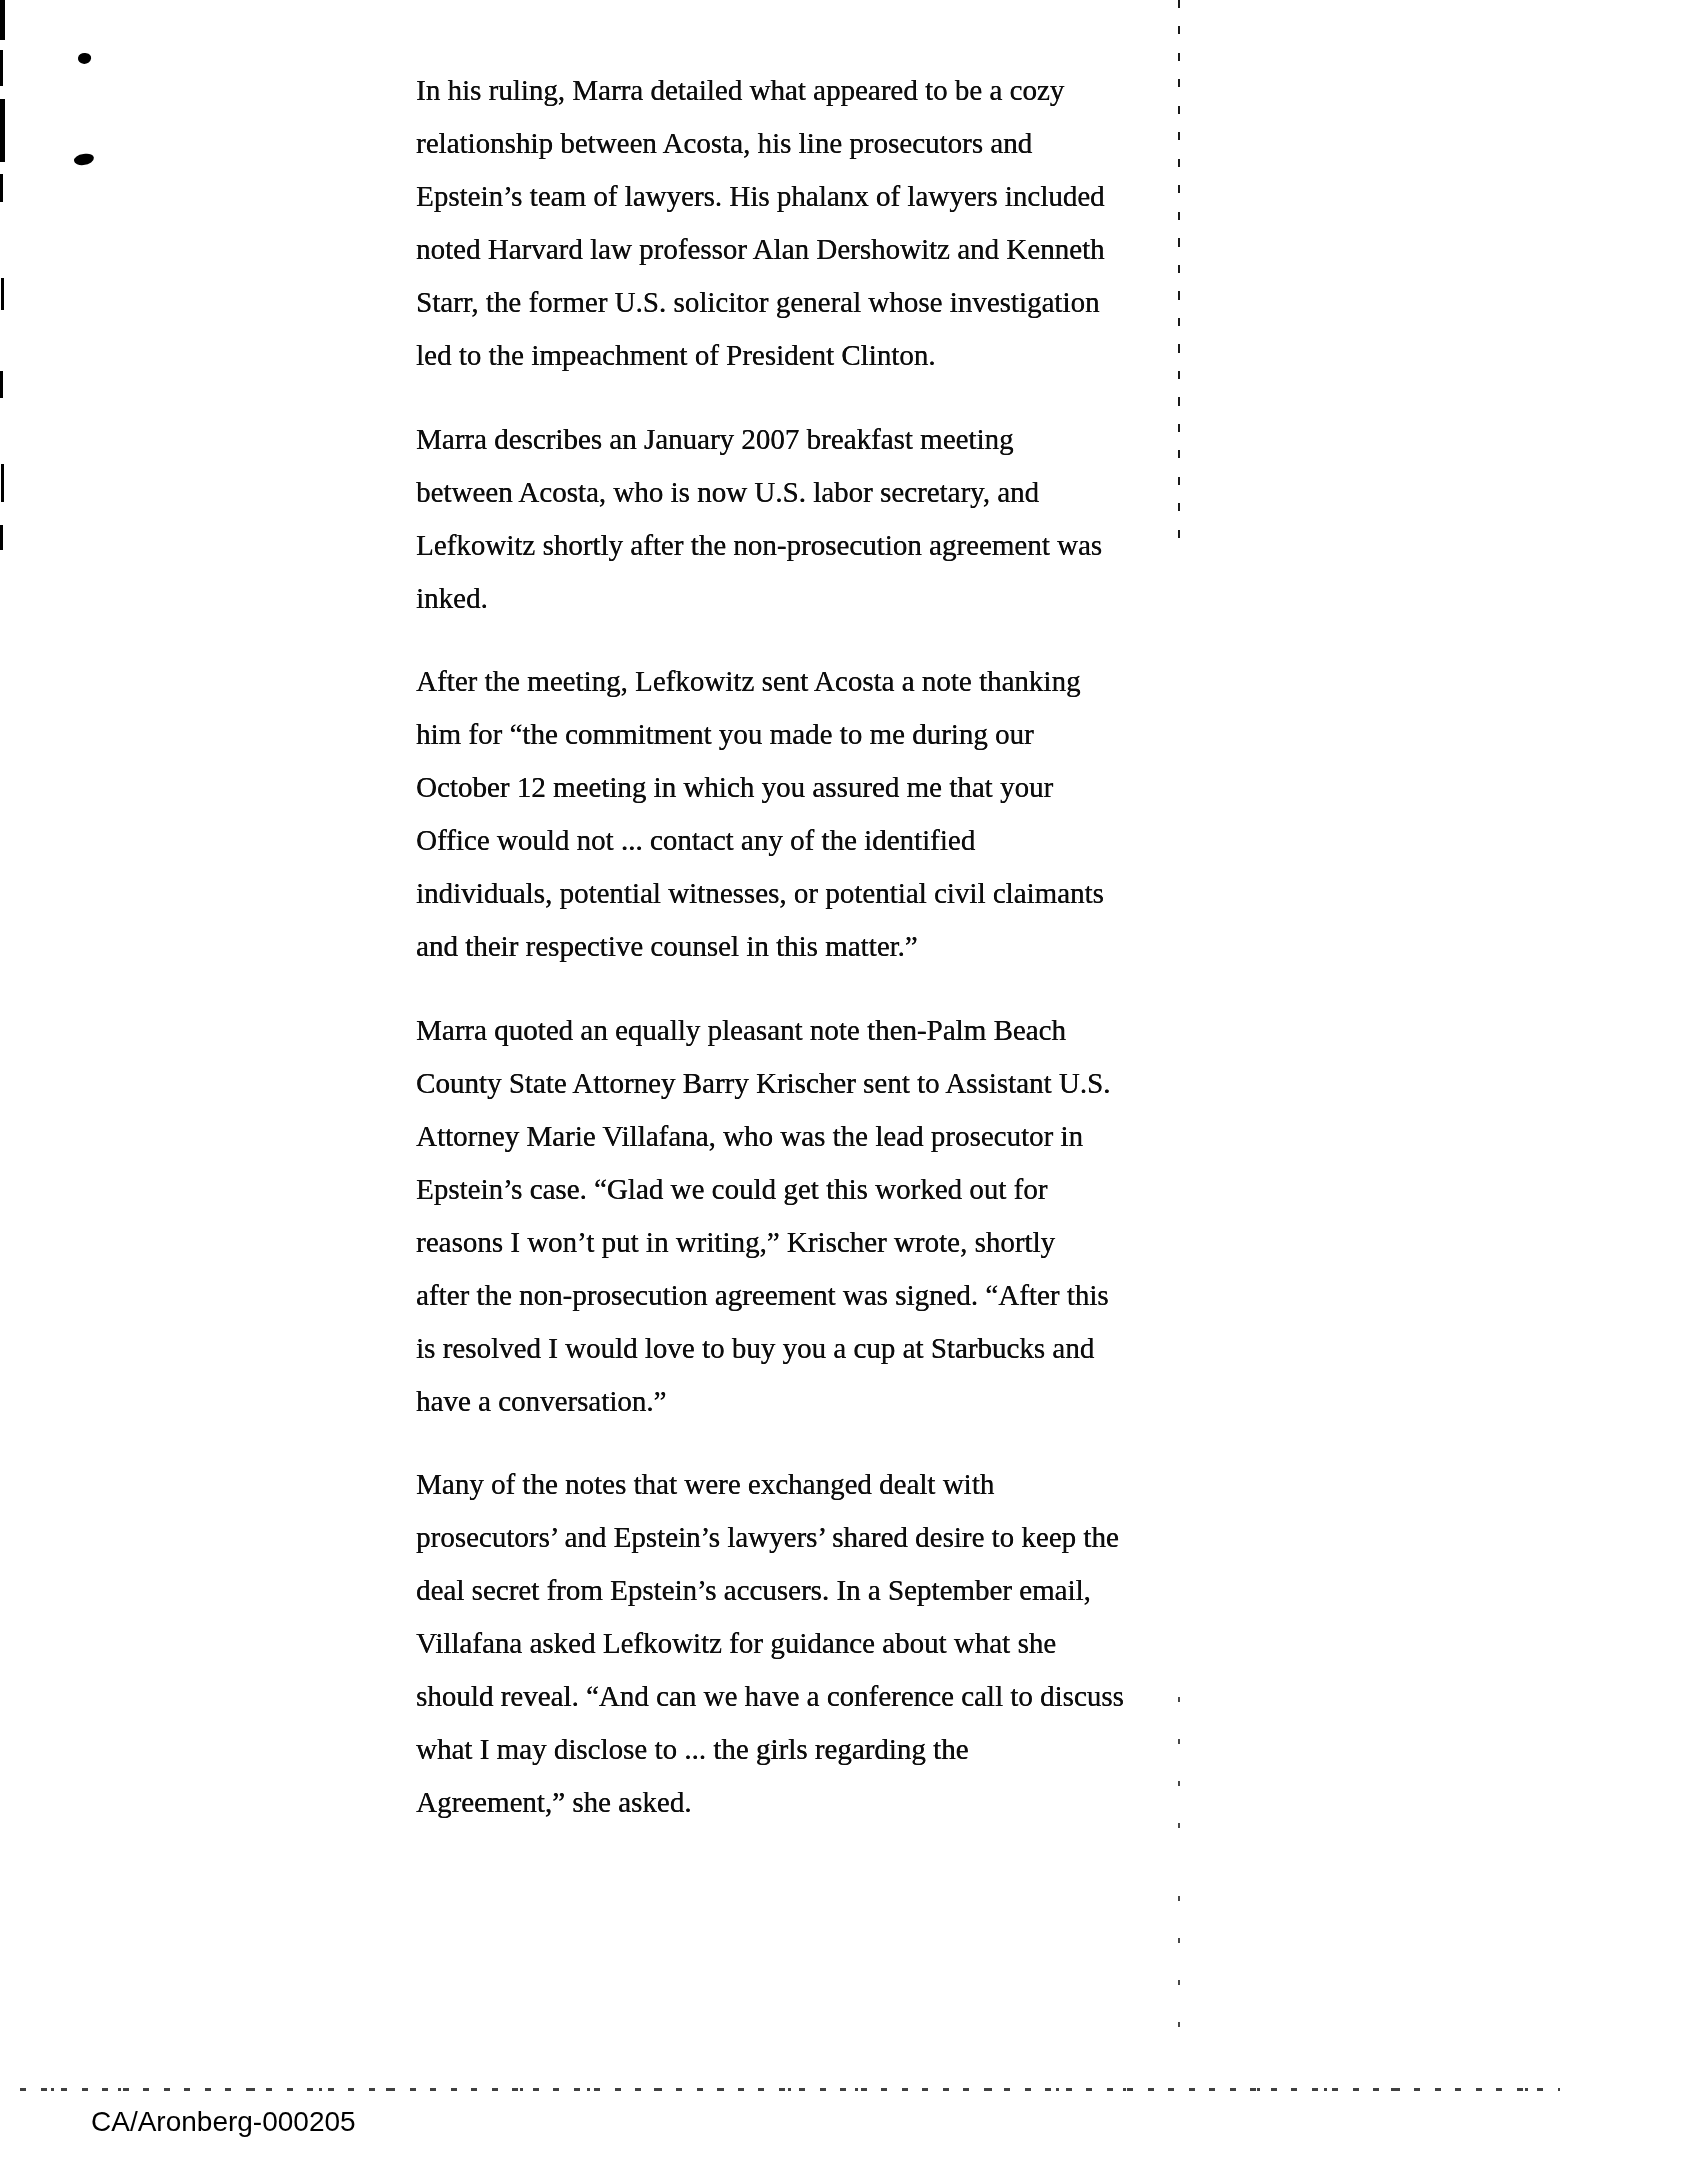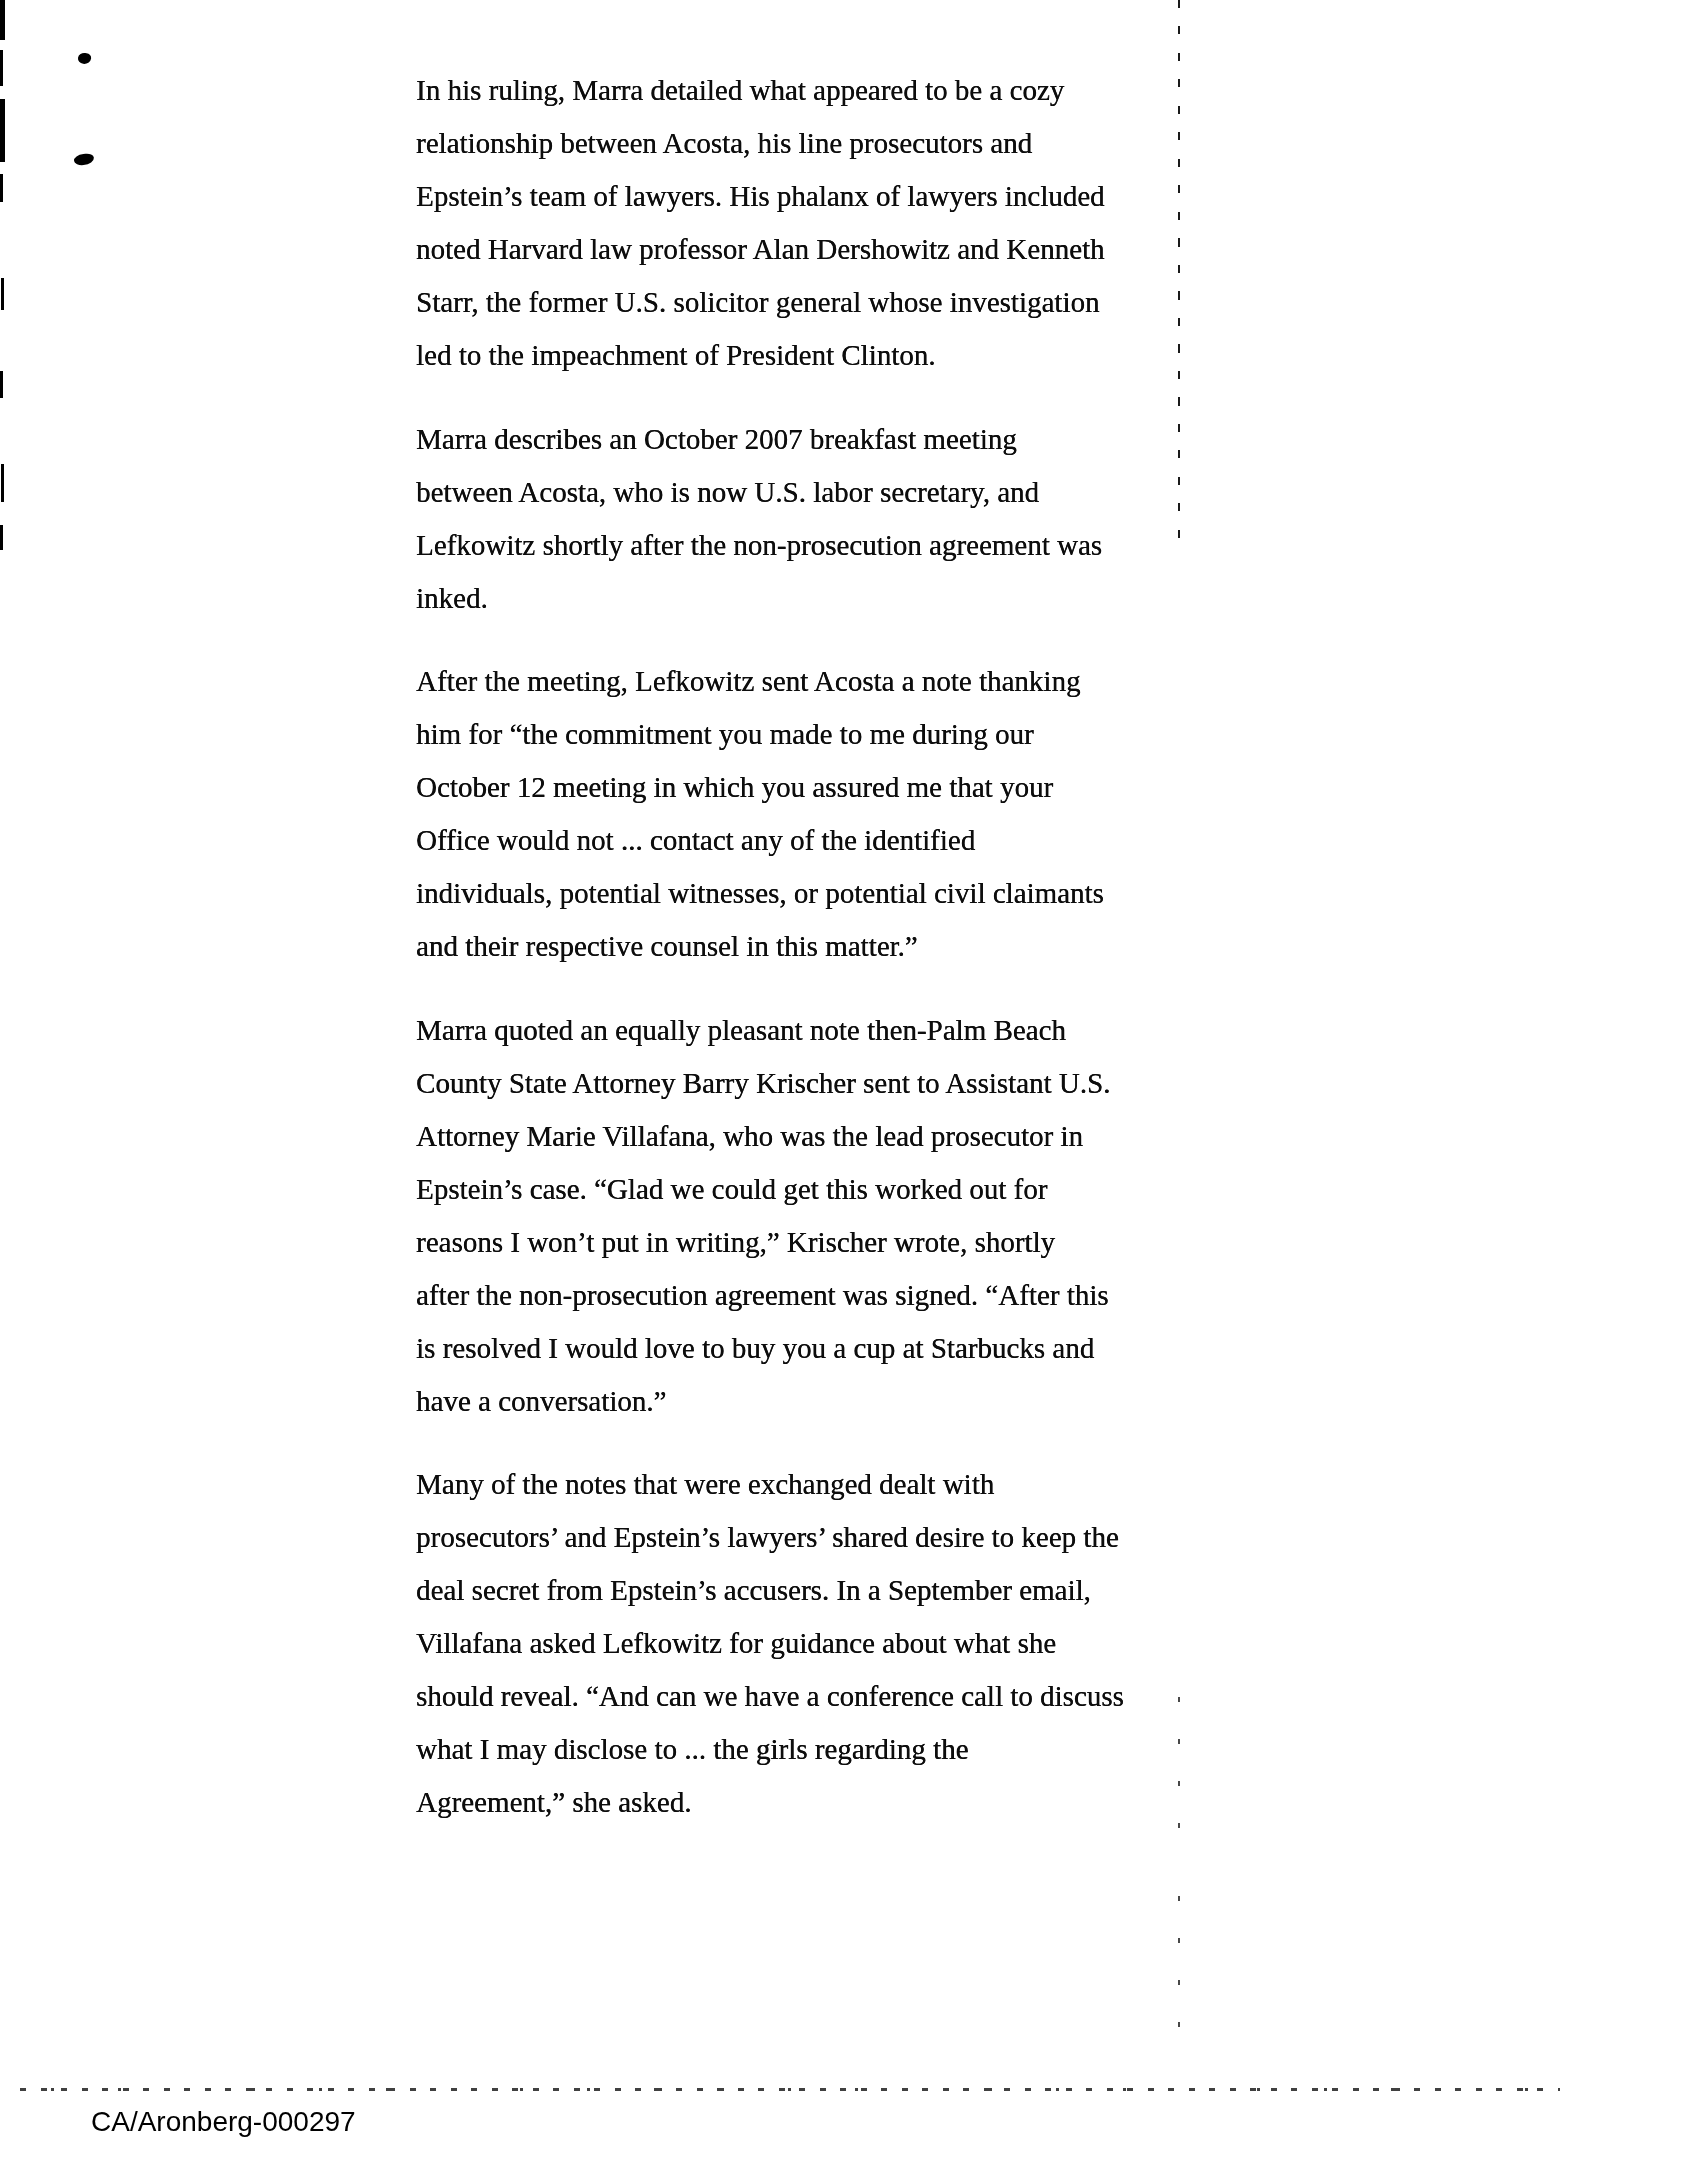--- a/index.html
+++ b/index.html
@@ -118,21 +118,21 @@
 
 <div class="page">
 
   <div class="text-col">
     <div class="para">In his ruling, Marra detailed what appeared to be a cozy
 relationship between Acosta, his line prosecutors and
 Epstein’s team of lawyers. His phalanx of lawyers included
 noted Harvard law professor Alan Dershowitz and Kenneth
 Starr, the former U.S. solicitor general whose investigation
 led to the impeachment of President Clinton.</div>
-    <div class="para">Marra describes an October 2007 breakfast meeting
+    <div class="para">Marra describes an January 2007 breakfast meeting
 between Acosta, who is now U.S. labor secretary, and
 Lefkowitz shortly after the non-prosecution agreement was
 inked.</div>
     <div class="para">After the meeting, Lefkowitz sent Acosta a note thanking
 him for “the commitment you made to me during our
 October 12 meeting in which you assured me that your
 Office would not ... contact any of the identified
 individuals, potential witnesses, or potential civil claimants
 and their respective counsel in this matter.”</div>
     <div class="para">Marra quoted an equally pleasant note then-Palm Beach
@@ -145,21 +145,21 @@
 have a conversation.”</div>
     <div class="para">Many of the notes that were exchanged dealt with
 prosecutors’ and Epstein’s lawyers’ shared desire to keep the
 deal secret from Epstein’s accusers. In a September email,
 Villafana asked Lefkowitz for guidance about what she
 should reveal. “And can we have a conference call to discuss
 what I may disclose to ... the girls regarding the
 Agreement,” she asked.</div>
   </div>
 
-  <div class="bates">CA/Aronberg-000297</div>
+  <div class="bates">CA/Aronberg-000205</div>
 
   <div class="vdash" style="left:1178px; top:0; height:553px;"></div>
   <div class="vdash sparse" style="left:1178px; top:1697px; height:152px;"></div>
   <div class="vdash sparse" style="left:1178px; top:1896px; height:139px;"></div>
   <div class="vspeckle" style="left:1636px; top:76px; height:1952px;"></div>
   <div class="hspeckle" style="left:20px; top:2088px; width:1666px;"></div>
 
   <div class="streak" style="left:0; top:0; width:5.3px; height:40px;"></div>
   <div class="streak" style="left:0; top:50px; width:3.3px; height:36px;"></div>
   <div class="streak" style="left:0; top:99px; width:5.3px; height:63px;"></div>

